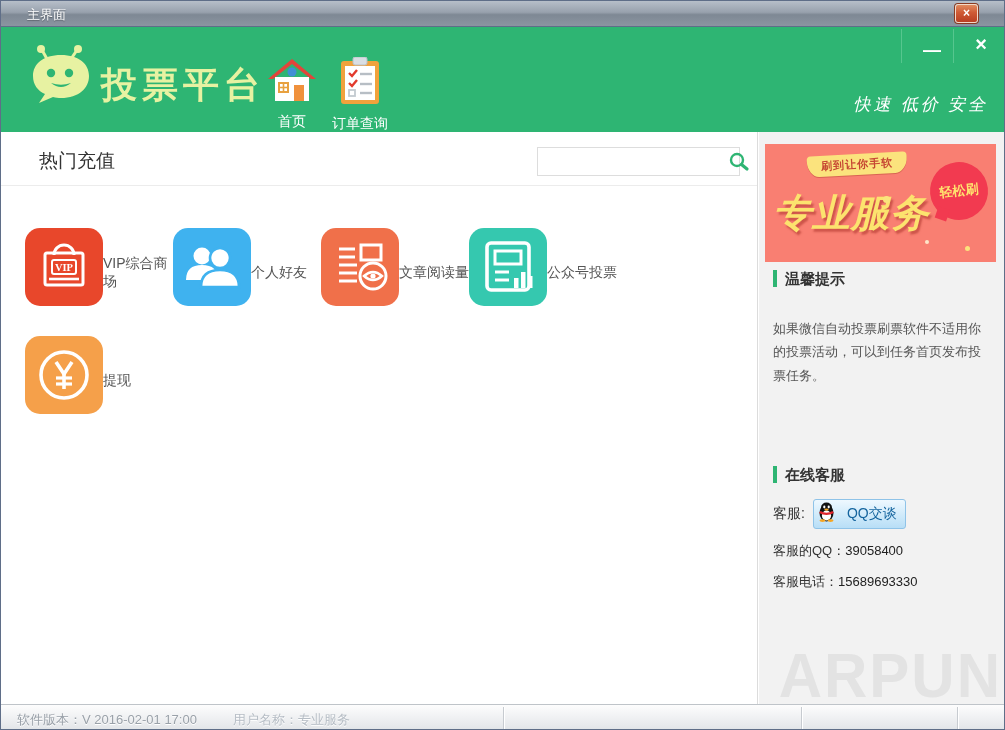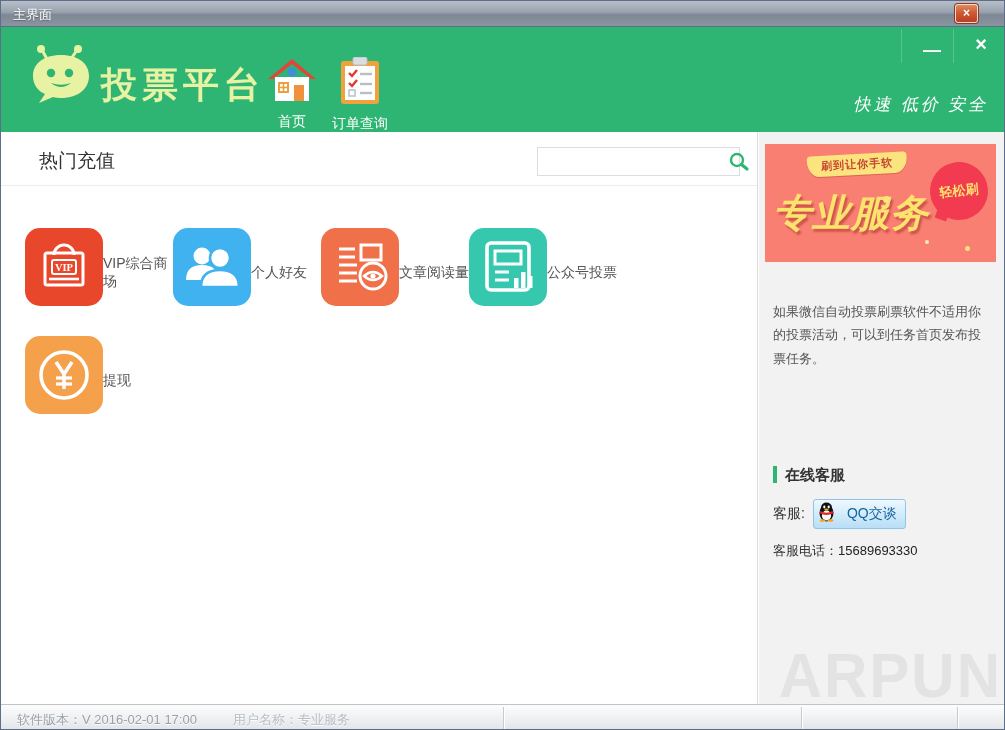--- a/index.html
+++ b/index.html
@@ -10,21 +10,21 @@
     position:relative; width:1005px; height:730px; overflow:hidden;
     background:#fff; border:1px solid #5f6e88; box-shadow:inset 0 0 0 1px #aeb7c2;
   }
 
   
   .titlebar{
     position:absolute; top:0; left:0; right:0; height:26px;
     background:linear-gradient(#b7bfc9 0%, #98a1ad 45%, #7e8894 55%, #8b95a1 100%);
     border-bottom:1px solid #5f6e88;
   }
-  .titlebar-text{ position:absolute; left:12px; top:5px; font-size:13px; color:#fff; text-shadow:0 1px 1px rgba(0,0,0,.35); }
+  .titlebar-text{ position:absolute; left:26px; top:5px; font-size:13px; color:#fff; text-shadow:0 1px 1px rgba(0,0,0,.35); }
   .titlebar-close{
     position:absolute; right:26px; top:3px; width:23px; height:19px; border-radius:3px;
     background:linear-gradient(#e2males 0%,#c44a2b 100%);
     background:linear-gradient(#e08a5e 0%, #cf5a35 45%, #b93f22 100%);
     border:1px solid #f3d9c8; box-shadow:0 0 0 1px #8a3b22;
     color:#fff; font-size:12px; font-weight:bold; text-align:center; line-height:17px; cursor:pointer;
   }
 
   
   .appheader{
@@ -308,20 +308,21 @@
     <div class="banner">
       <span class="banner-ribbon">刷到让你手软</span>
       <span class="banner-title">专业服务</span>
       <span class="banner-bubble">轻松刷</span>
       <span class="dot dot-y1"></span>
       <span class="dot dot-w1"></span>
       <span class="dot dot-y2"></span>
     </div>
 
     <div class="side-section sec-tips">
+      <div class="side-title">温馨提示</div>
       <p class="side-para para2">如果微信自动投票刷票软件不适用你的投票活动，可以到任务首页发布投票任务。</p>
     </div>
 
     <div class="side-section sec-service">
       <div class="side-title">在线客服</div>
       <div class="cs-row">
         <span class="cs-label">客服:</span>
         <span class="qq-btn">
           <span>
             <svg width="17" height="20" viewBox="0 0 17 20">
@@ -333,20 +334,23 @@
               <ellipse cx="8.5" cy="7.6" rx="2.2" ry="1.1" fill="#f6a623"></ellipse>
               <path d="M2.5 9 q6 3.5 12 0 l1.4 2 q-7.4 4 -14.8 0 Z" fill="#e0262d"></path>
               <ellipse cx="4.5" cy="18.6" rx="3" ry="1.4" fill="#f6a623"></ellipse>
               <ellipse cx="12.5" cy="18.6" rx="3" ry="1.4" fill="#f6a623"></ellipse>
             </svg>
           </span>
           <span class="qq-btn-text">QQ交谈</span>
         </span>
       </div>
       <div class="info-line">
+        <span>客服的QQ：</span><span class="num">39058400</span>
+      </div>
+      <div class="info-line">
         <span>客服电话：</span><span class="num">15689693330</span>
       </div>
     </div>
 
     <span class="watermark">ARPUN</span>
   </div>
 
   <div class="statusbar">
     <span class="status-text st-version">
       <span>软件版本：</span><span>V 2016-02-01 17:00</span>

